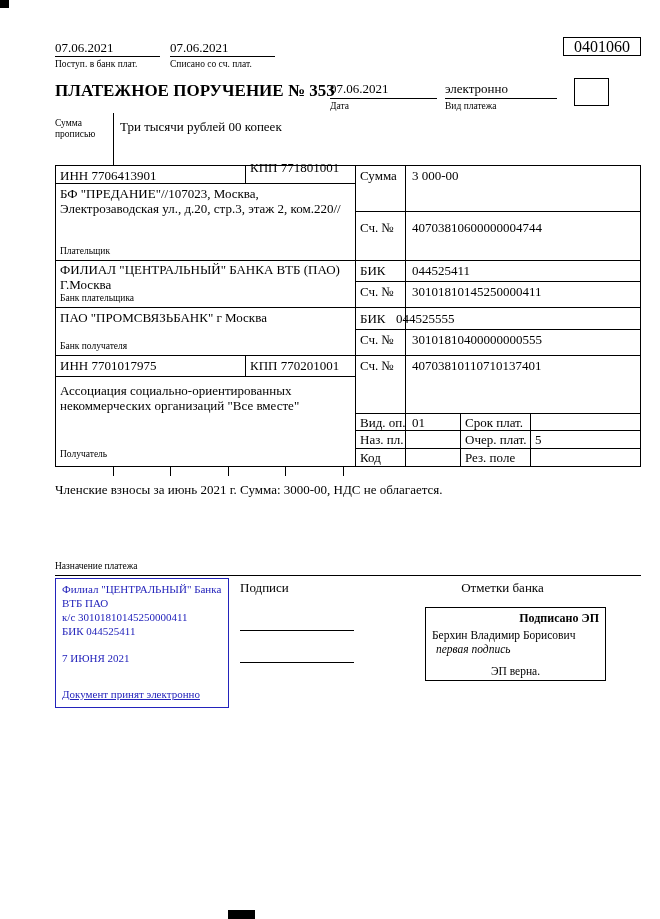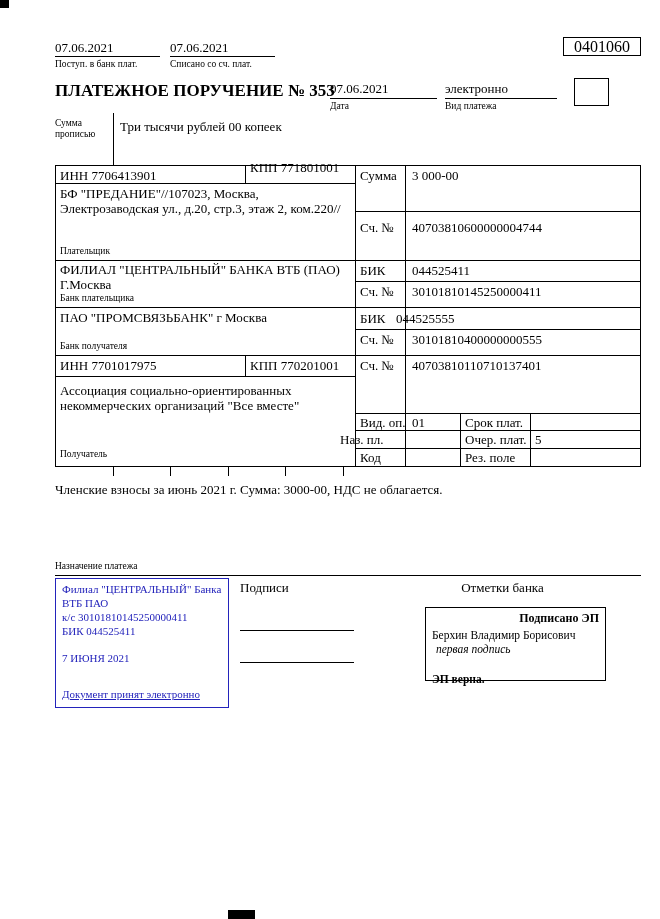--- a/index.html
+++ b/index.html
@@ -66,21 +66,21 @@
   .c-acc2L{left:360px;top:284px;} .c-acc2V{left:412px;top:284px;}
   .c-pbankLbl{left:60px;top:293px;}
   .c-rbank{left:60px;top:310px;width:292px;}
   .c-bik2L{left:360px;top:311px;} .c-bik2V{left:396px;top:311px;}
   .c-acc3L{left:360px;top:332px;} .c-acc3V{left:412px;top:332px;}
   .c-rbankLbl{left:60px;top:341px;}
   .c-inn2{left:60px;top:358px;} .c-kpp2{left:250px;top:358px;}
   .c-acc4L{left:360px;top:358px;} .c-acc4V{left:412px;top:358px;}
   .c-payee{left:60px;top:383px;width:292px;}
   .c-vidL{left:360px;top:415px;} .c-vidV{left:412px;top:415px;} .c-srokL{left:465px;top:415px;text-align:right;}
-  .c-nazL{left:340px;top:432px;} .c-ocherL{left:465px;top:432px;} .c-ocherV{left:535px;top:432px;}
+  .c-nazL{left:360px;top:432px;} .c-ocherL{left:465px;top:432px;} .c-ocherV{left:535px;top:432px;}
   .c-kodL{left:360px;top:450px;} .c-rezL{left:465px;top:450px;}
   .c-payeeLbl{left:60px;top:449px;}
 
   
   .c-purpose{left:55px;top:482px;width:572px;}
   .c-purpLbl{left:55px;top:561px;}
   .hN{left:55px;top:575px;width:586px;}
 
   
   .c-stamp{left:55px;top:578px;width:174px;height:130px;border:1px solid #2323bb;color:#2323bb;
@@ -90,21 +90,21 @@
   .c-stampFoot{position:absolute;left:6px;bottom:5px;text-decoration:underline;white-space:nowrap;}
   .c-sigHdr{left:240px;top:580px;width:115px;text-align:left;}
   .c-marksHdr{left:420px;top:580px;width:165px;text-align:center;}
   .sg1{left:240px;top:630px;width:114px;}
   .sg2{left:240px;top:662px;width:114px;}
   .c-ep{left:425px;top:607px;width:181px;height:74px;border:1px solid #000;box-sizing:border-box;
         position:absolute;font-size:11.5px;line-height:1.2;padding:3px 6px;}
   .ep-title{text-align:right;font-weight:bold;font-size:12px;}
   .ep-name{margin-top:4px;}
   .ep-role{font-style:italic;margin-left:4px;}
-  .ep-verified{font-weight:bold;text-align:left;margin-top:16px;}
+  .ep-verified{font-weight:normal;text-align:center;margin-top:8px;}
 </style>
 </head>
 <body>
 
 <div class="page">
 
   <div class="art1"></div>
   <div class="art2"></div>
 
   <div class="abs c-d1">07.06.2021</div>

